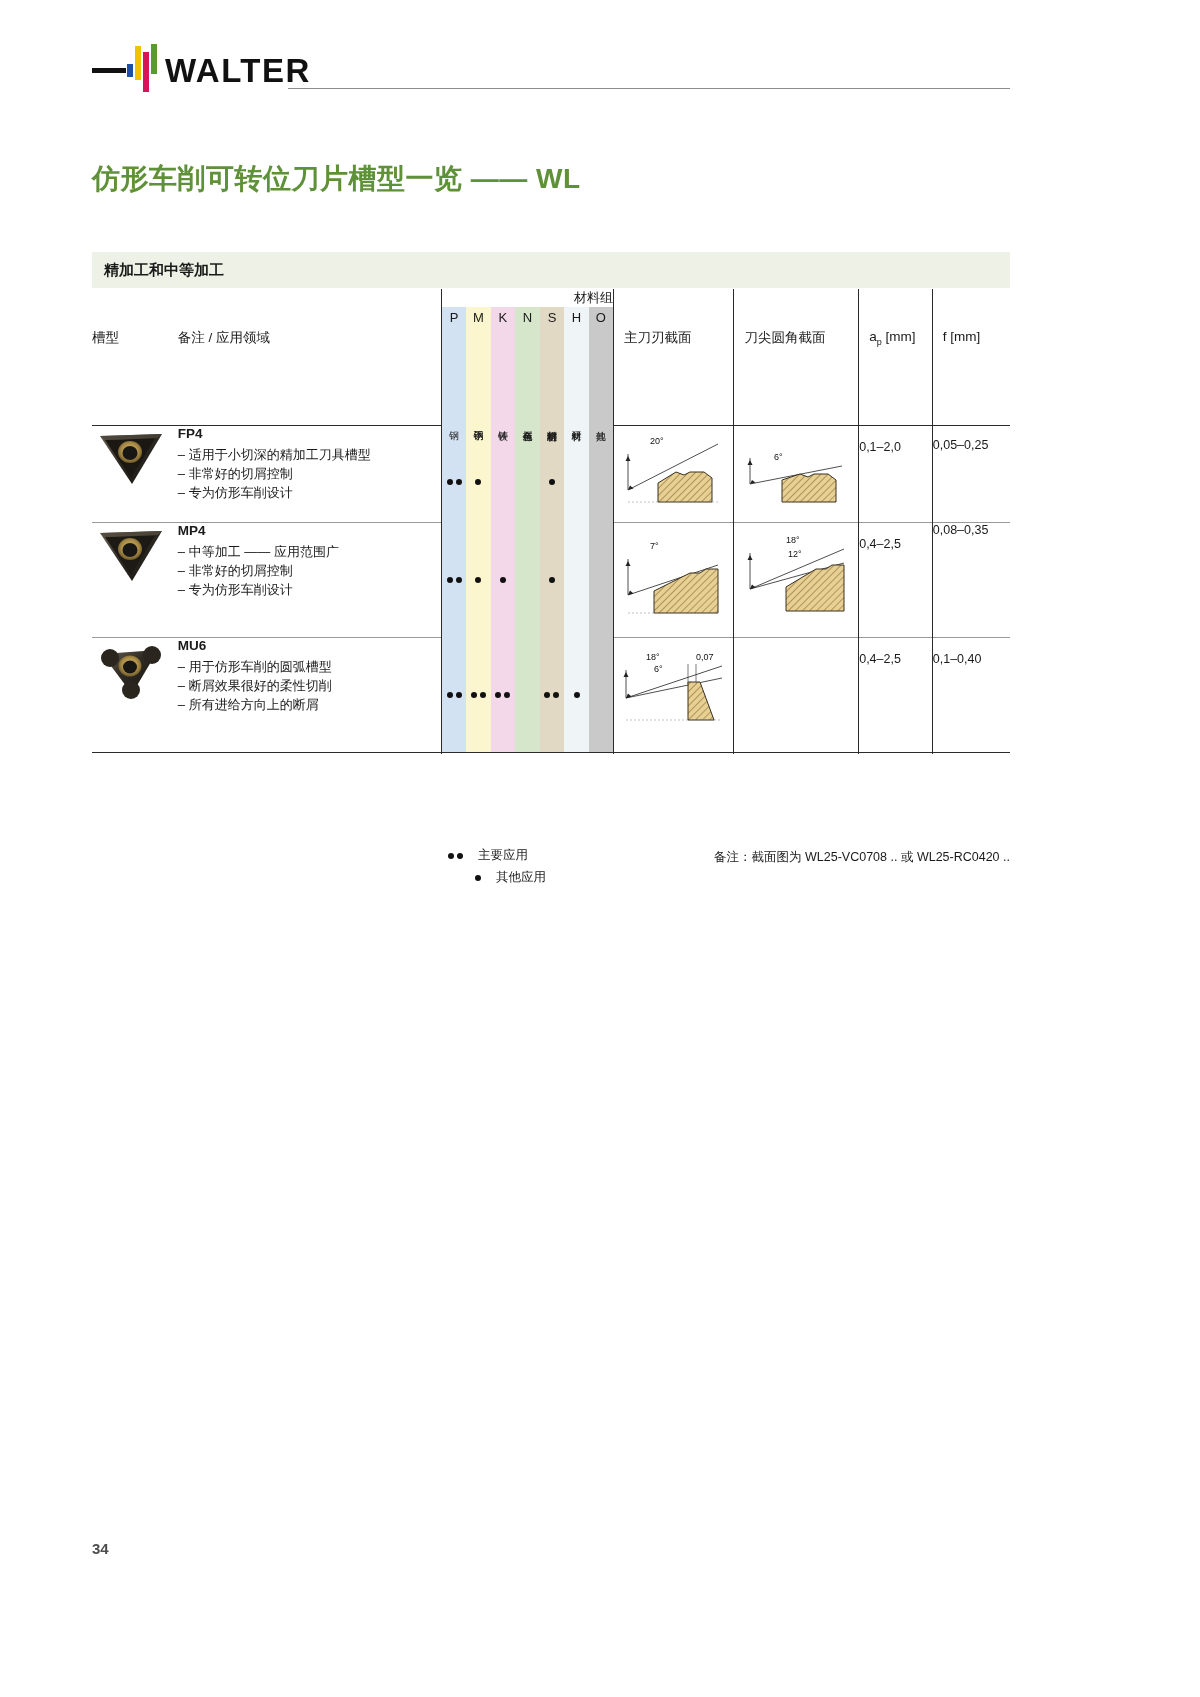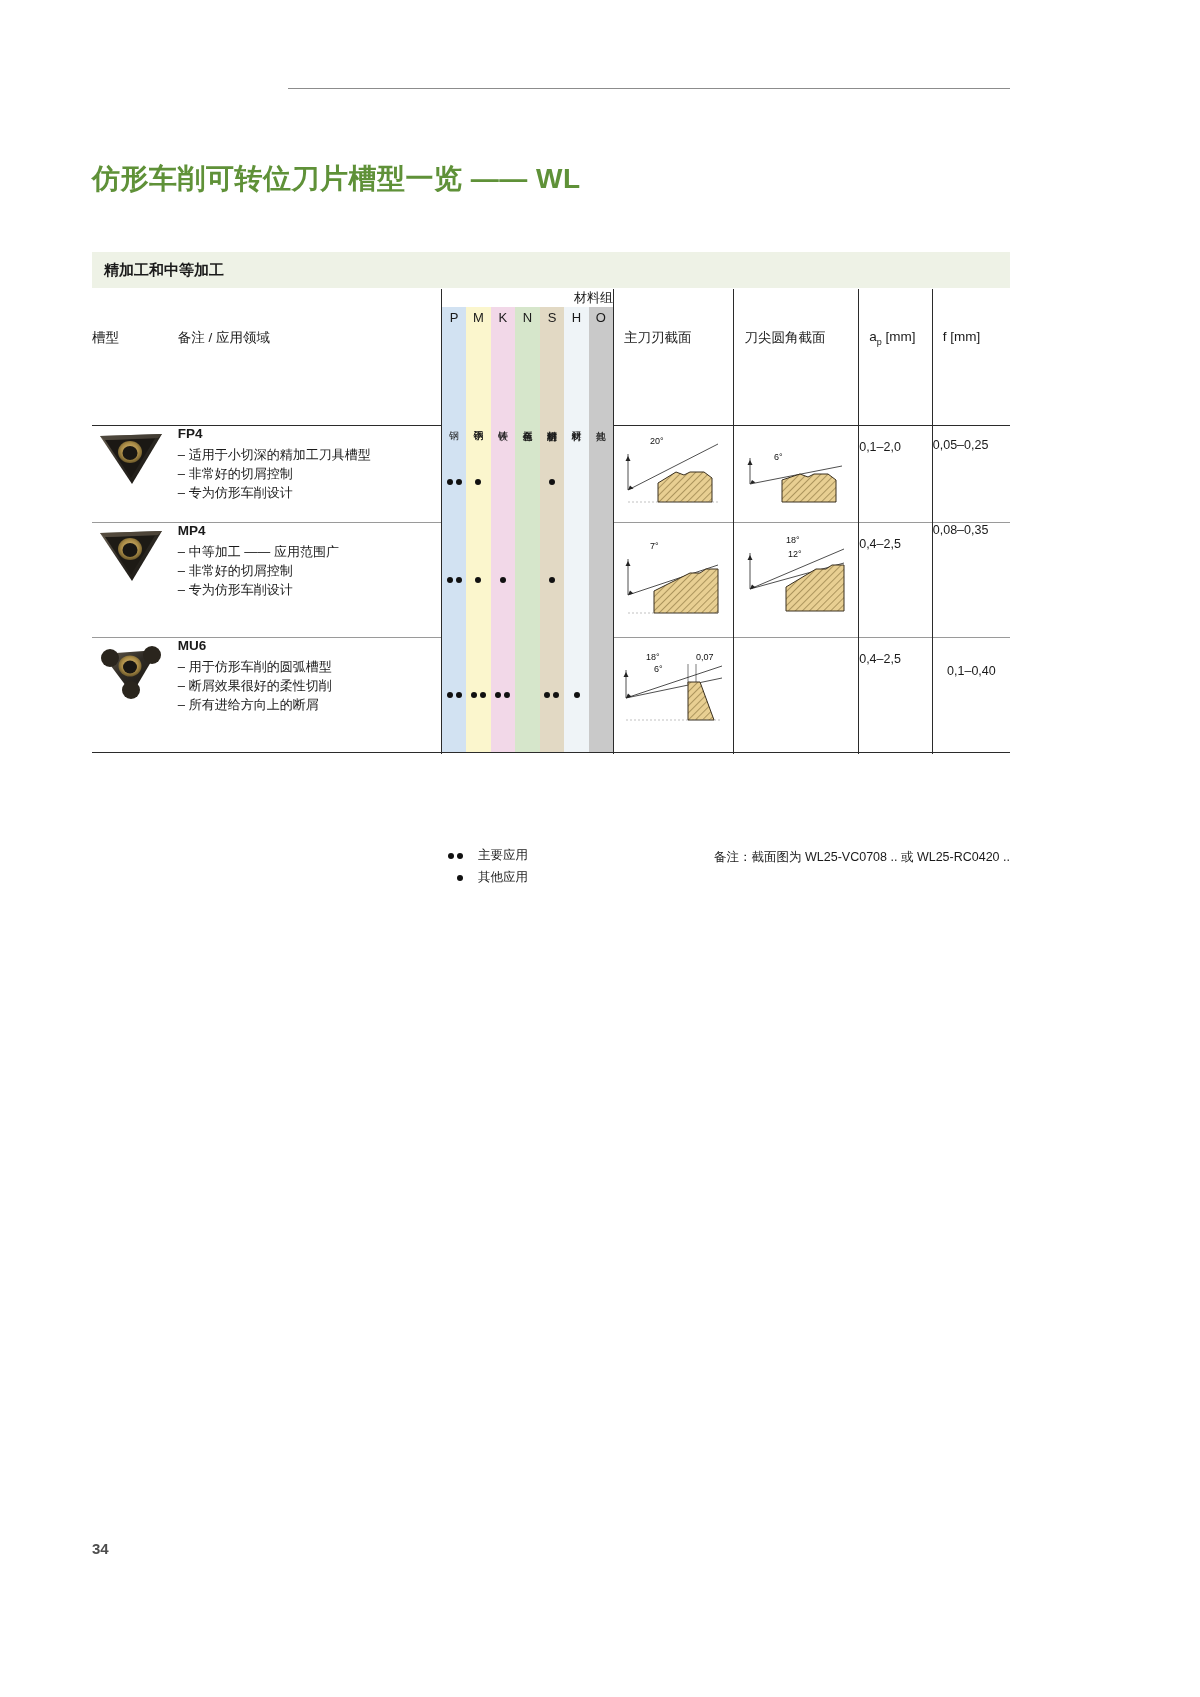--- a/index.html
+++ b/index.html
@@ -91,20 +91,30 @@
 
   
   #page-number { position:absolute; left:92px; top:1540px; font-size:15px; font-weight:700; color:#4d4d4d; }
 
   .ap-sub { font-size:9px; vertical-align:sub; }
 </style>
 </head>
 <body>
 
 <div id="page-header">
+  <div id="logo">
+    <span class="logo-dash"></span>
+    <span class="logo-bars">
+      <i class="lb-blue"></i>
+      <i class="lb-yellow"></i>
+      <i class="lb-pink"></i>
+      <i class="lb-green"></i>
+    </span>
+    <span class="logo-text">WALTER</span>
+  </div>
   <div id="header-rule"></div>
 </div>
 
 <div id="page-title">仿形车削可转位刀片槽型一览 —— WL</div>
 
 <div id="section-banner">
   <span>精加工和中等加工</span>
 </div>
 
 <div id="table-wrap">
@@ -386,21 +396,21 @@
         <text x="40" y="34" font-size="9" font-family="Liberation Sans, sans-serif" fill="#111">6°</text>
         <text x="82" y="22" font-size="9" font-family="Liberation Sans, sans-serif" fill="#111">0,07</text>
         <line x1="74" y1="26" x2="74" y2="46" stroke="#222" stroke-width="0.6"></line>
         <line x1="82" y1="26" x2="82" y2="46" stroke="#222" stroke-width="0.6"></line>
         <path d="M74 44 L86 44 L100 82 L74 82 Z" fill="url(#hatchA)" stroke="#3a3020" stroke-width="1"></path>
         <line x1="12" y1="82" x2="108" y2="82" stroke="#999" stroke-width="0.6" stroke-dasharray="2,2"></line>
       </svg>
     </td>
     <td class="rule-mid" style="border-left:1.4px solid #2b2b2b;"></td>
     <td class="rule-mid numcell" style="border-left:1.4px solid #2b2b2b; padding-top:14px;">0,4–2,5</td>
-    <td class="rule-mid numcell" style="border-left:1.4px solid #2b2b2b; padding-top:26px;text-align:center;">0,1–0,40</td>
+    <td class="rule-mid numcell" style="border-left:1.4px solid #2b2b2b; padding-top:14px;">0,1–0,40</td>
   </tr>
 
   <tr>
     <td class="rule-bot" style="height:2px"></td>
     <td class="rule-bot"></td>
     <td class="rule-bot" style="border-left:1.4px solid #2b2b2b;"></td>
     <td class="rule-bot"></td>
           <td class="rule-bot"></td>
           <td class="rule-bot"></td>
     <td class="rule-bot"></td>
@@ -413,20 +423,20 @@
   </tr>
 </tbody>
     </table>
 </div>
 
 <div id="legend">
   <div class="lg-row" style="left:330px; top:2px;">
     <span class="lg-dots"><b></b><b></b></span>
     <span>主要应用</span>
   </div>
-  <div class="lg-row" style="left:330px; top:24px;">
+  <div class="lg-row" style="left:348px; top:24px;">
     <span class="lg-dots"><b></b></span>
     <span>其他应用</span>
   </div>
   <div id="legend-note">备注：截面图为 WL25-VC0708 .. 或 WL25-RC0420 ..</div>
 </div>
 
 <div id="page-number">34</div>
 
 </body></html>

